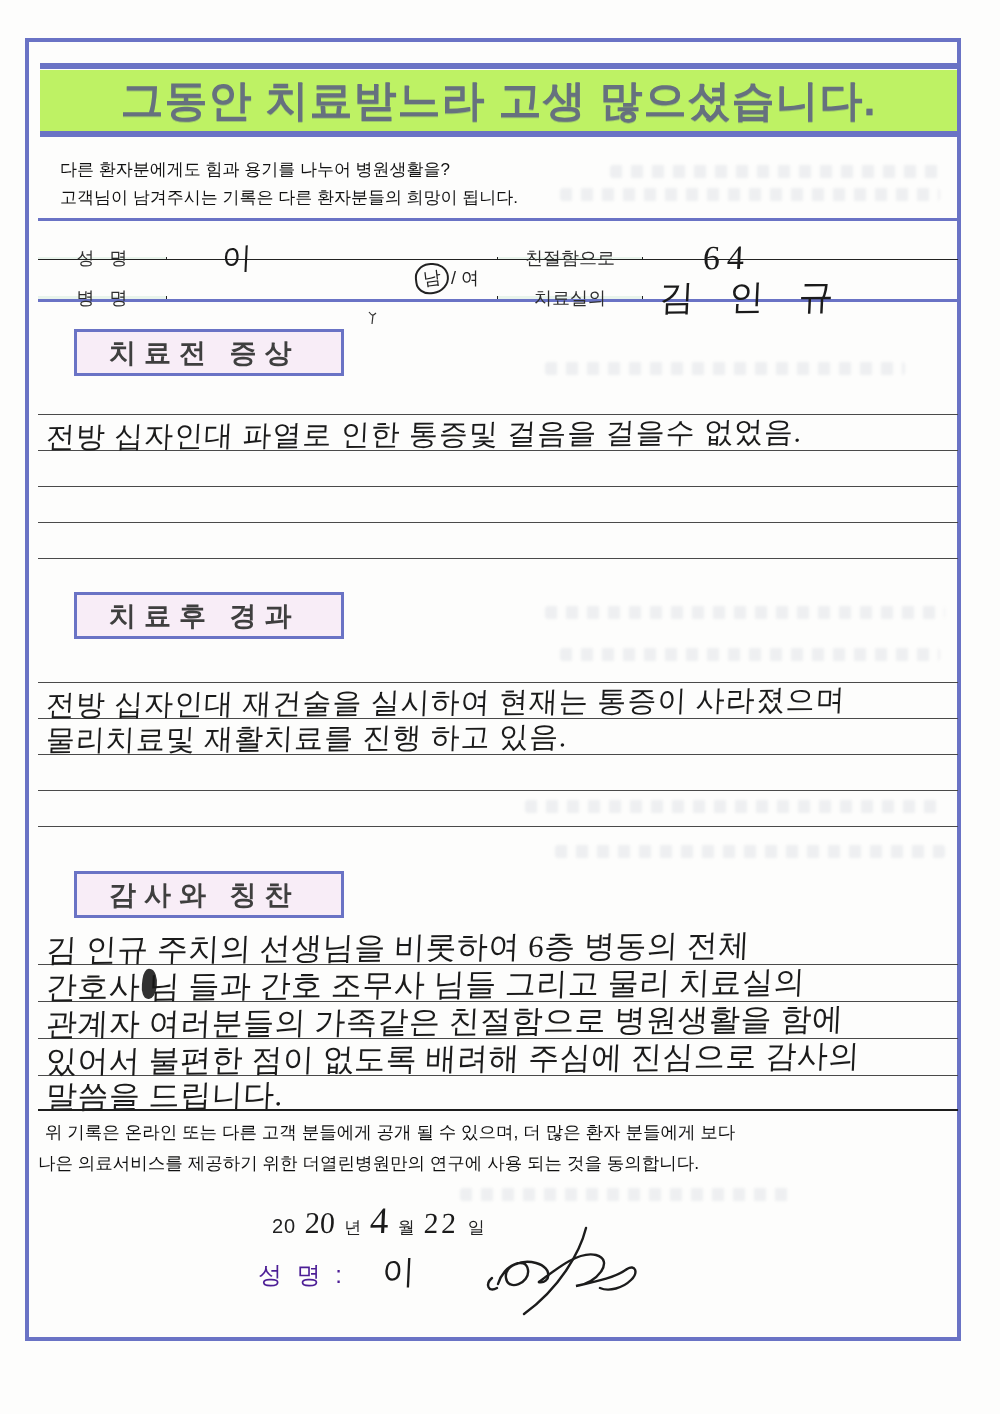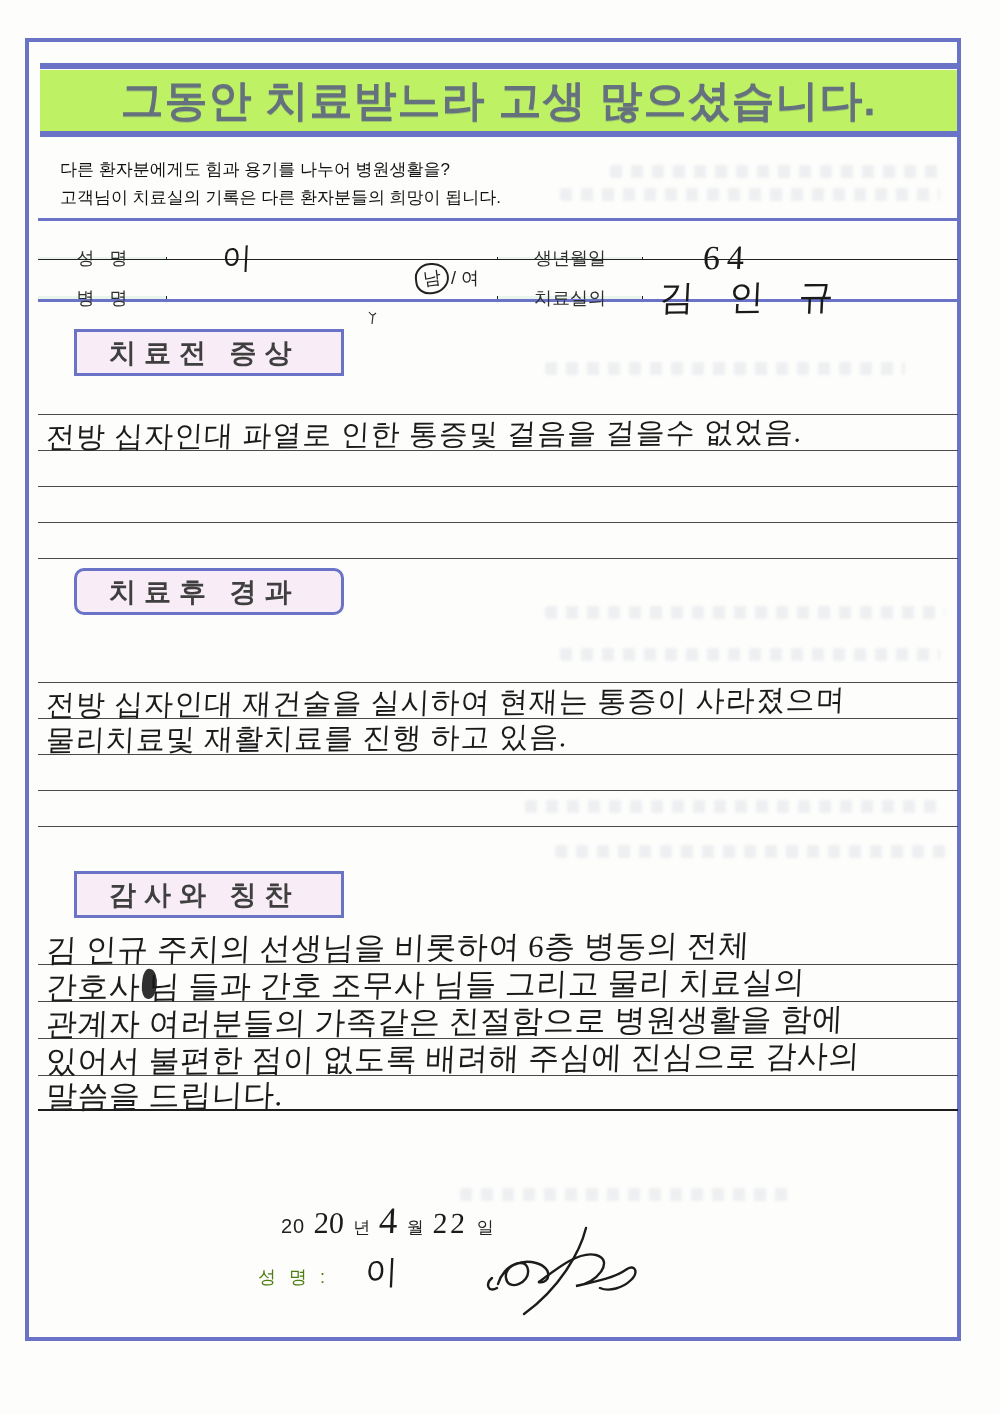--- a/index.html
+++ b/index.html
@@ -62,25 +62,25 @@
   .hw1{font-size:29px;letter-spacing:1px;}
   .hw3{font-size:31px;letter-spacing:0.5px;}
   .blot{
     position:absolute;left:104px;bottom:2px;width:15px;height:30px;background:#151515;
     border-radius:40% 60% 50% 50%;transform:rotate(6deg);opacity:.88;
   }
   .heavy-line{position:absolute;left:38px;top:1109px;width:920px;height:2px;background:#1d1d1d;}
   .consent{position:absolute;left:45px;top:1117px;width:912px;font-size:17.5px;line-height:31px;color:#101010;}
   .consent .l2{margin-left:-7px;}
   
-  .dateline{position:absolute;left:281px;top:1202px;display:flex;align-items:baseline;gap:9px;font-size:17px;color:#222;}
+  .dateline{position:absolute;left:272px;top:1202px;display:flex;align-items:baseline;gap:9px;font-size:17px;color:#222;}
   .dateline .print-num{font-size:20px;letter-spacing:1px;}
   .hw-year{font-size:30px;} .hw-month{font-size:37px;} .hw-day{font-size:29px;letter-spacing:3px;}
   .nameline{position:absolute;left:258px;top:1256px;display:flex;align-items:baseline;gap:36px;}
-  .nameline .lbl{font-size:18px;letter-spacing:4px;color:#4d7c0f;}
+  .nameline .lbl{font-size:24px;letter-spacing:4px;color:#4c1d95;}
   .nameline .hw-name{font-size:33px;}
   .sig{position:absolute;left:468px;top:1222px;}
   
   .ghost{
     position:absolute;height:13px;border-radius:3px;filter:blur(1.6px);opacity:.55;
     background:repeating-linear-gradient(90deg,rgba(125,135,160,.22) 0 12px,rgba(125,135,160,0) 12px 21px);
   }
   .stray{position:absolute;left:200px;top:14px;}
 </style>
 </head>
@@ -91,33 +91,33 @@
   <div class="frame"></div>
 
   <div class="bar" style="top:63px;"></div>
   <div class="banner">
     <div class="banner-title">그동안 치료받느라 고생 많으셨습니다.</div>
   </div>
   <div class="bar" style="top:131px;"></div>
 
   <div class="intro">
     <div>다른 환자분에게도 힘과 용기를 나누어 병원생활을?</div>
-    <div>고객님이 치료실의 기록은 다른 환자분들의 희망이 됩니다.</div>
+    <div>고객님이 남겨주시는 기록은 다른 환자분들의 희망이 됩니다.</div>
   </div>
 
   <div class="ptable">
     <div class="cell cell-label r1">성   명</div>
     <div class="cell v1 r1">
       <span class="hand" style="font-size:30px;margin-left:55px;">이</span>
       <span class="gender">
         <span class="circle-male">남</span><span>/</span>
         <span>여</span>
       </span>
     </div>
-    <div class="cell cell-label r1">생년월일</div>
+    <div class="cell cell-label r1">친절함으로</div>
     <div class="cell r1">
       <span class="hand" style="font-size:34px;margin-left:60px;letter-spacing:7px;">64</span>
     </div>
     <div class="cell cell-label">병   명</div>
     <div class="cell v1">
       <span class="hand"></span>
       <svg class="stray" width="12" height="16" viewBox="0 0 12 16">
         <path d="M2 2 C5 6,6 6,9 3 M6 5 L5 14" stroke="#333" stroke-width="1.2" fill="none"></path>
       </svg>
     </div>
@@ -138,21 +138,21 @@
         <span class="hand hw1"></span>
       </div>
     <div class="rule-row h34">
         <span class="hand hw1"></span>
       </div>
     <div class="rule-row h34">
         <span class="hand hw1"></span>
       </div>
   </div>
 
-  <div class="sec-head" style="top:568px;border-radius:10px;">
+  <div class="sec-head" style="top:592px;">
     <span>치료후 경과</span>
   </div>
   <div class="ruled topline" style="top:682px;">
     <div class="rule-row h34">
       <span class="hand hw1">전방 십자인대 재건술을 실시하여 현재는 통증이 사라졌으며</span>
     </div>
     <div class="rule-row h34">
       <span class="hand hw1">물리치료및 재활치료를 진행 하고 있음.</span>
     </div>
     <div class="rule-row h34">
@@ -180,20 +180,24 @@
     <div class="rule-row h35">
       <span class="hand hw3">있어서 불편한 점이 없도록 배려해 주심에 진심으로 감사의</span>
     </div>
     <div class="rule-row h35" style="border-bottom:none;">
       <span class="hand hw3">말씀을 드립니다.</span>
     </div>
   </div>
 
   <div class="heavy-line"></div>
 
+  <div class="consent">
+    <div>위 기록은 온라인 또는 다른 고객 분들에게 공개 될 수 있으며, 더 많은 환자 분들에게 보다</div>
+    <div class="l2">나은 의료서비스를 제공하기 위한 더열린병원만의 연구에 사용 되는 것을 동의합니다.</div>
+  </div>
 
   <div class="dateline">
     <span class="print-num">20</span>
     <span class="hand hw-year">20</span>
     <span>년</span>
     <span class="hand hw-month">4</span>
     <span>월</span>
     <span class="hand hw-day">22</span>
     <span>일</span>
   </div>

